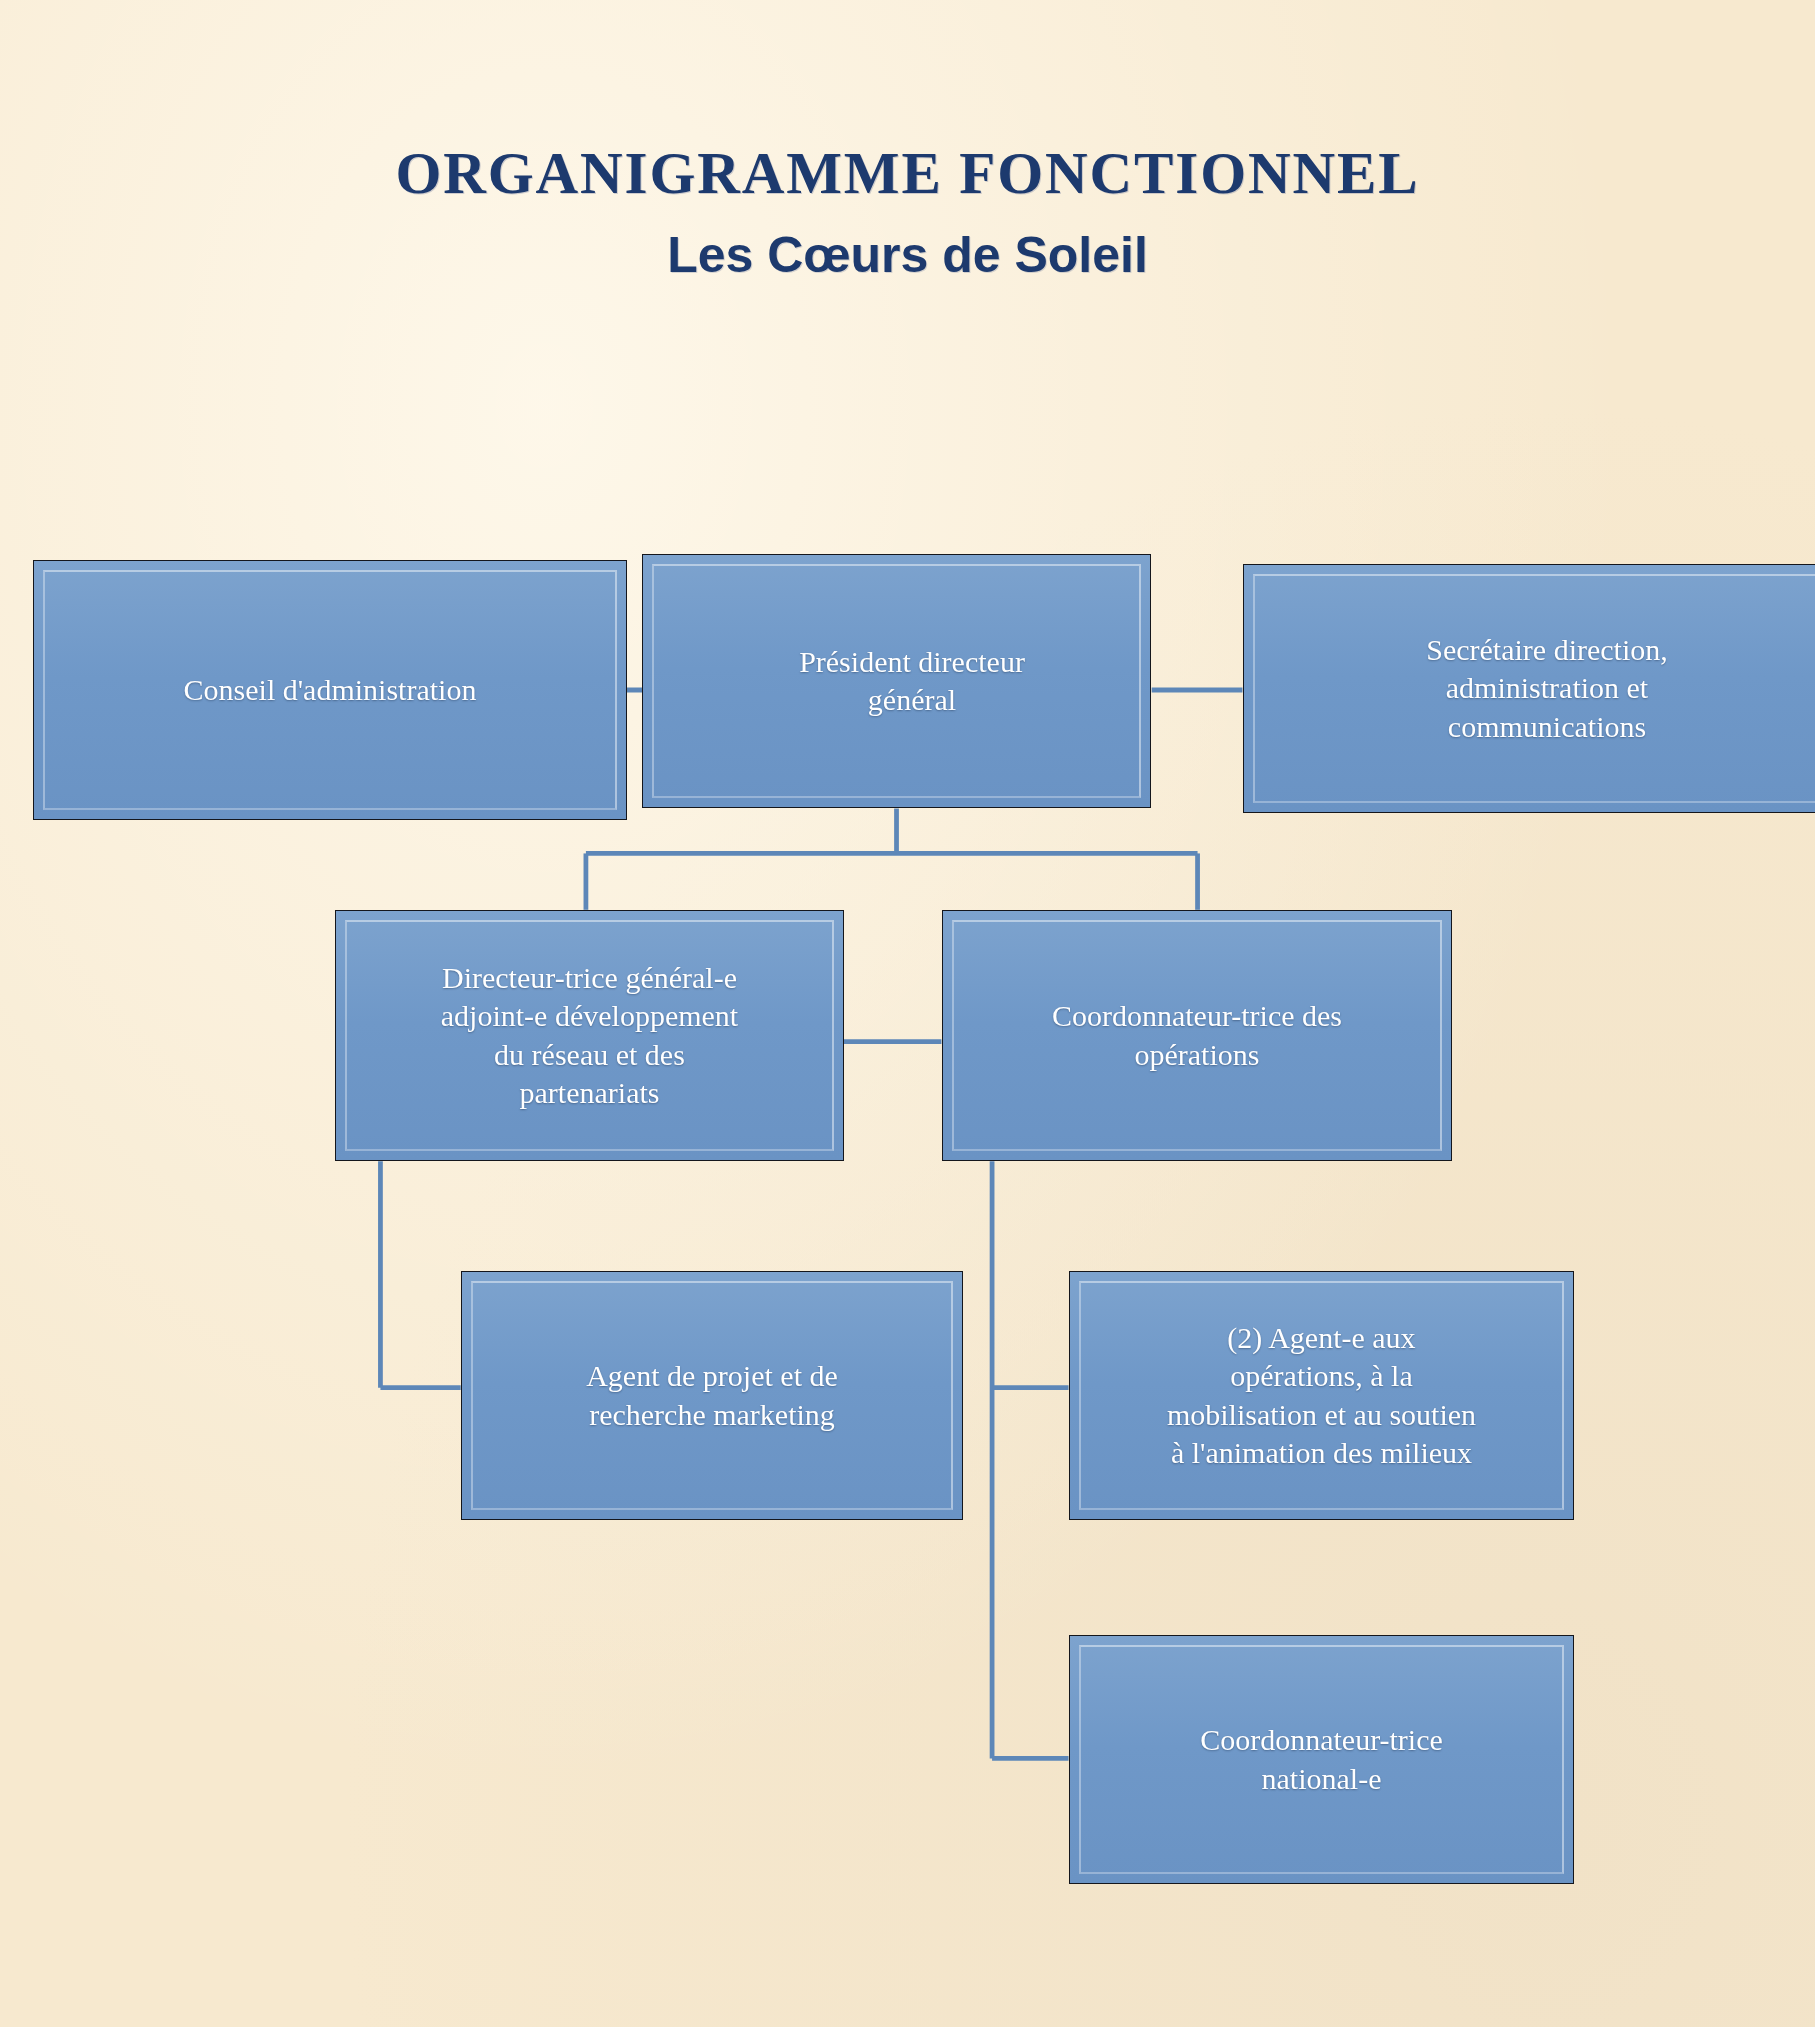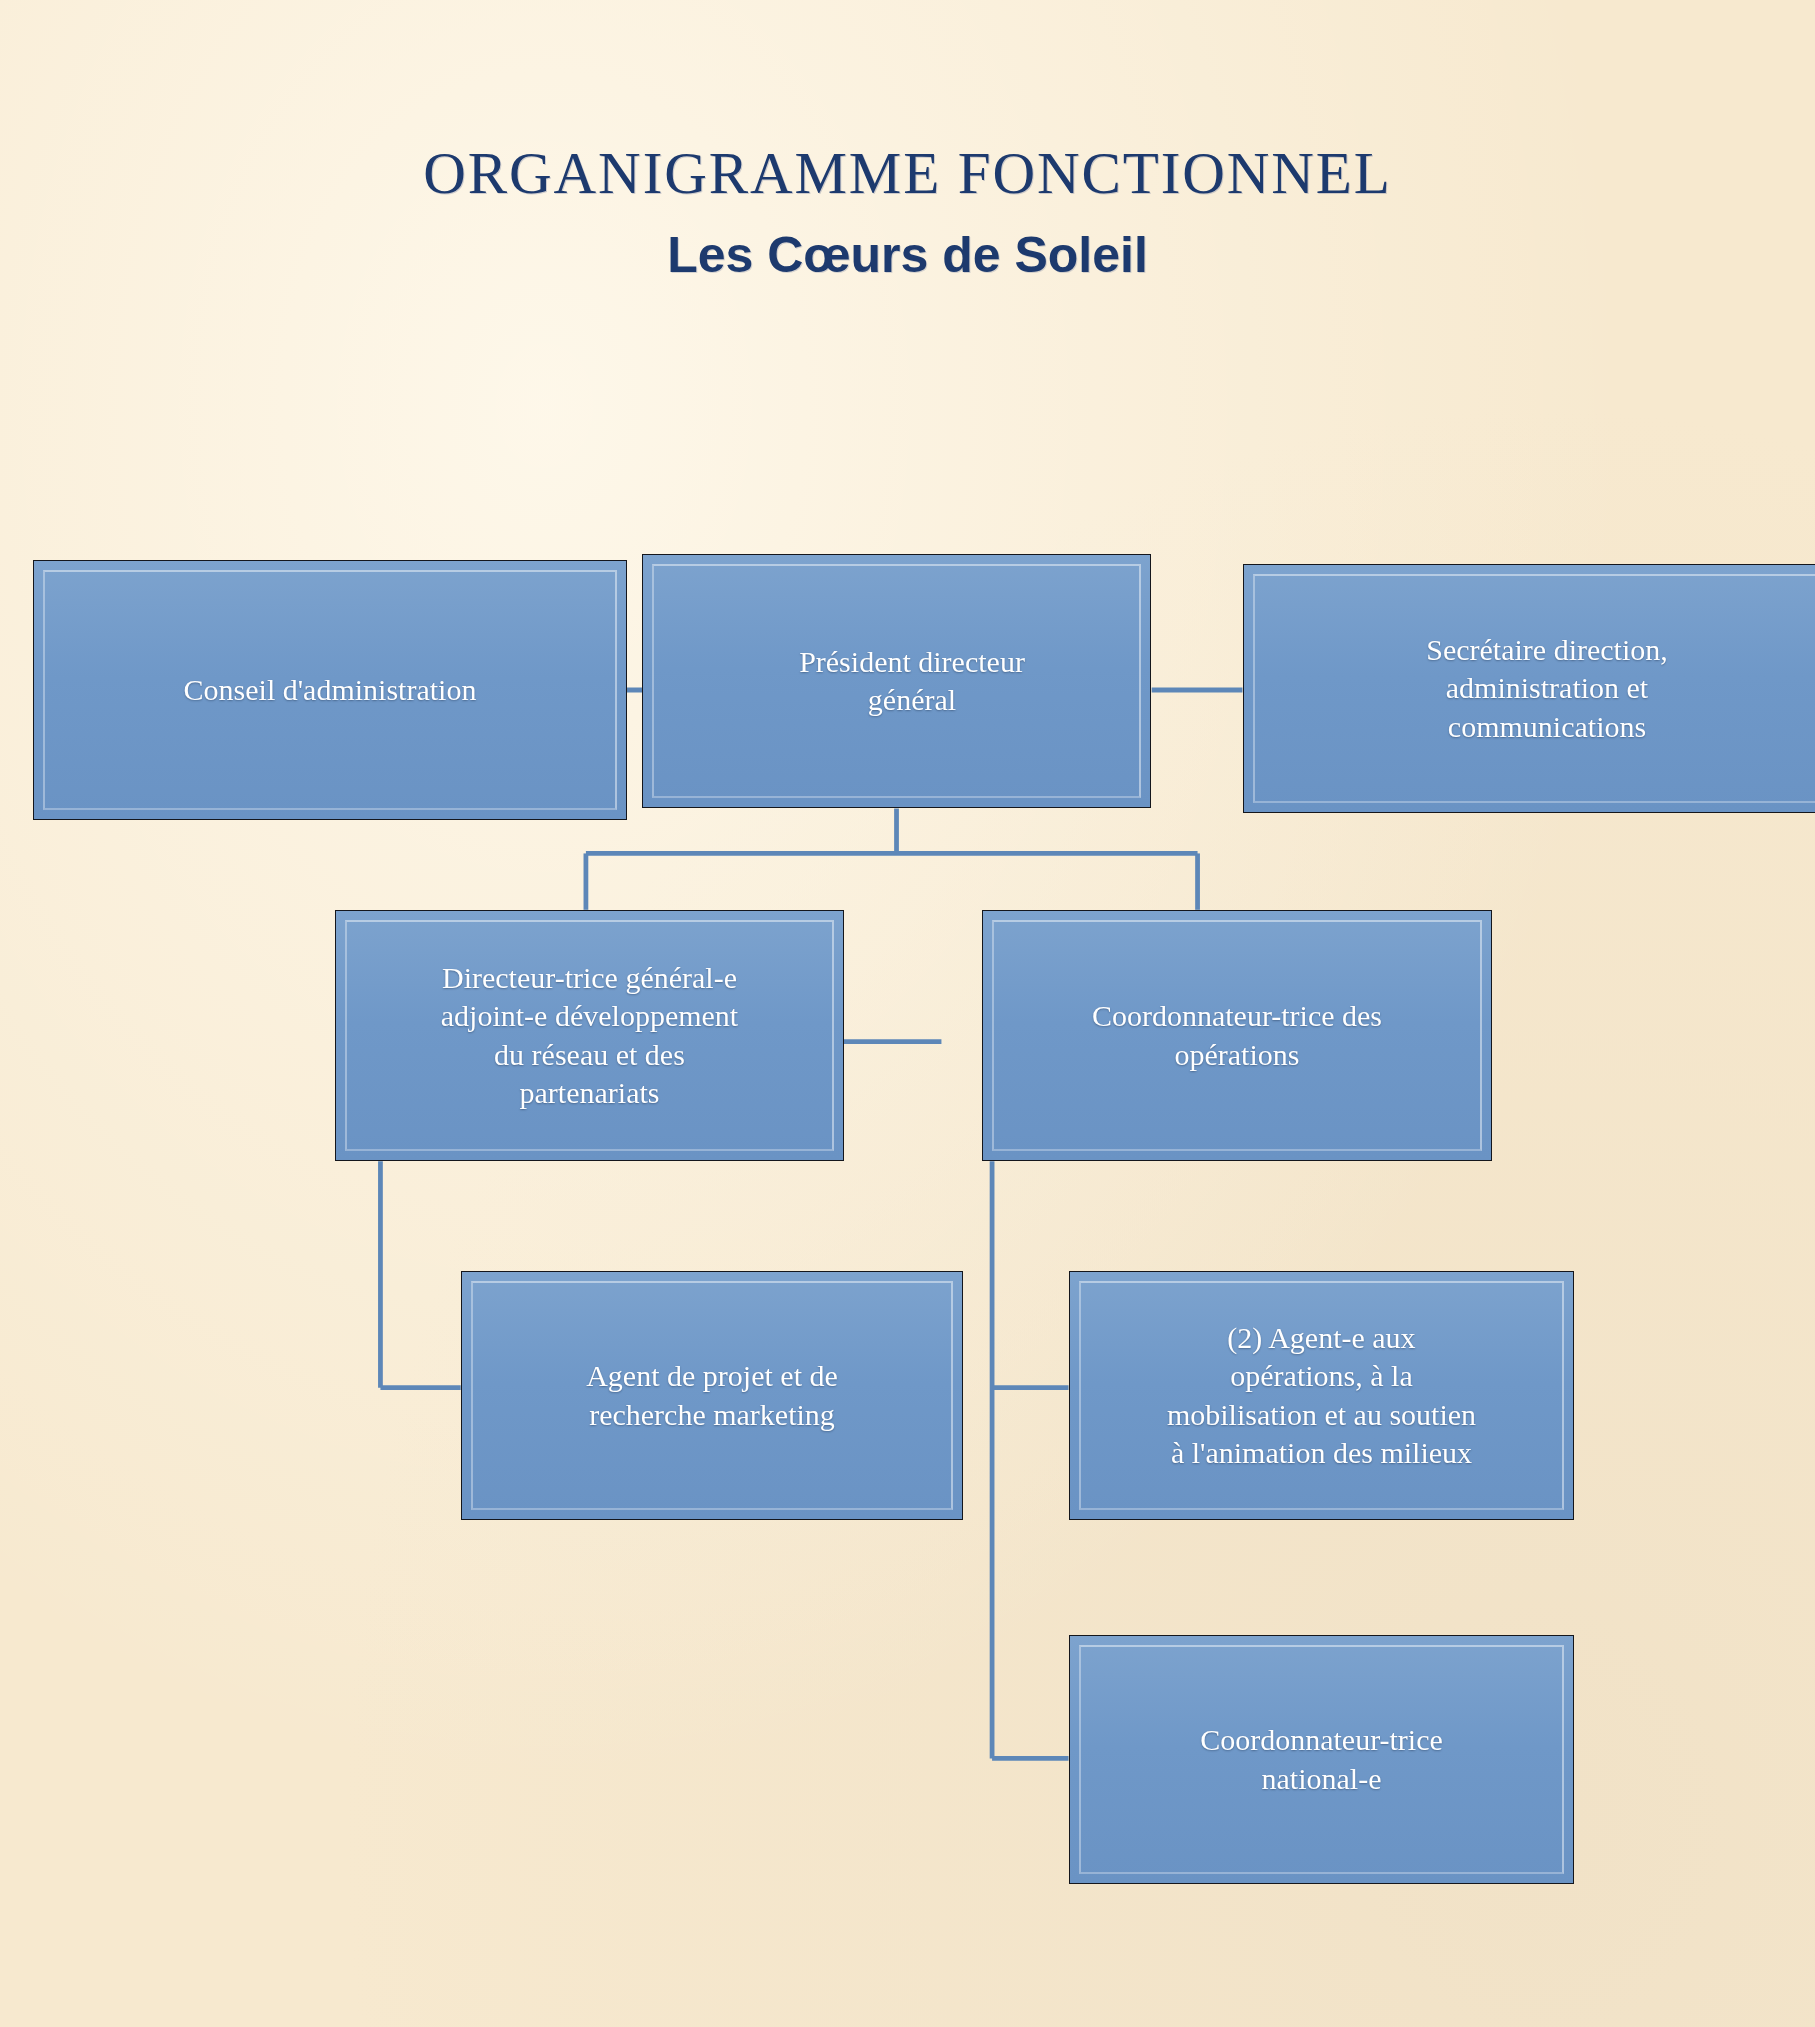--- a/index.html
+++ b/index.html
@@ -27,21 +27,21 @@
   .title-block {
     position: absolute;
     left: 0;
     right: 0;
     top: 143px;
     text-align: center;
     color: #1d3a6e;
   }
   .title-main {
     font-family: "Liberation Serif", serif;
-    font-weight: normal;
+    font-weight: bold;
     font-size: 59px;
     letter-spacing: 1.9px;
     line-height: 1.05;
     text-shadow: 1px 1px 0 rgba(120,130,160,0.35);
   }
   .title-sub {
     font-family: "Liberation Sans", sans-serif;
     font-weight: bold;
     font-size: 50px;
     margin-top: 21px;
@@ -149,21 +149,21 @@
 communications</span>
 </div>
 
 <div class="node" style="left:335px; top:910px; width:509px; height:251px;">
   <span class="node-label">Directeur-trice général-e
 adjoint-e développement
 du réseau et des
 partenariats</span>
 </div>
 
-<div class="node" style="left:942px; top:910px; width:510px; height:251px;margin-left:40px;">
+<div class="node" style="left:942px; top:910px; width:510px; height:251px;">
   <span class="node-label">Coordonnateur-trice des
 opérations</span>
 </div>
 
 <div class="node" style="left:461px; top:1271px; width:502px; height:249px;">
   <span class="node-label">Agent de projet et de
 recherche marketing</span>
 </div>
 
 <div class="node" style="left:1069px; top:1271px; width:505px; height:249px;">

